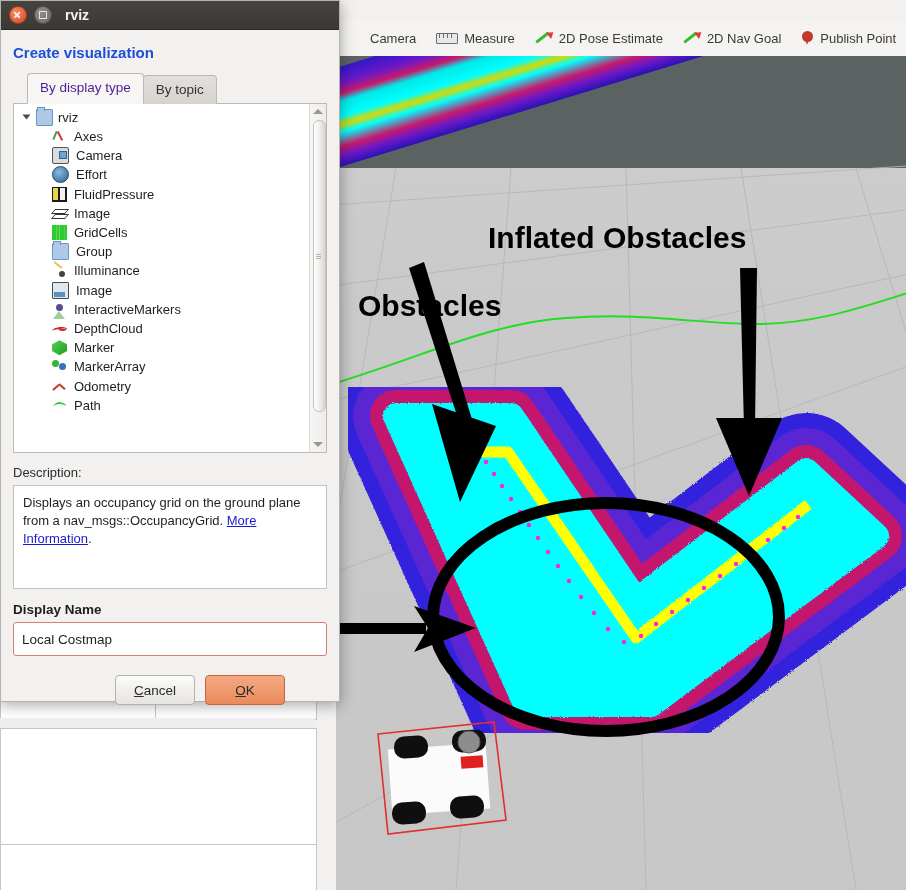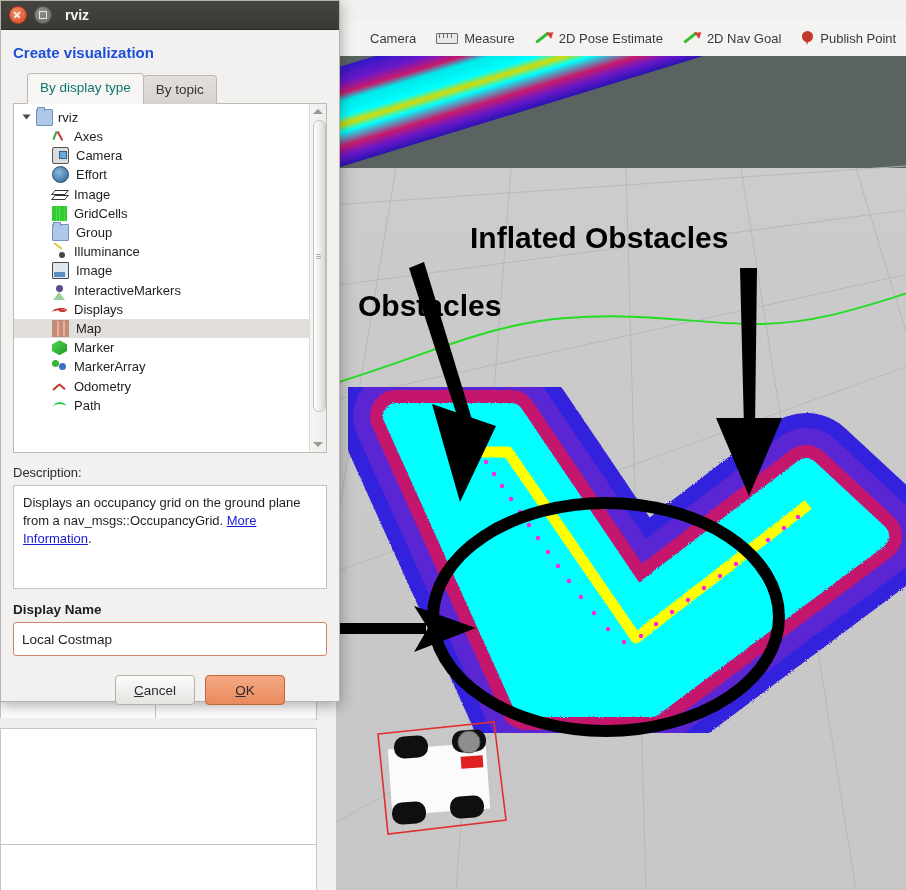--- a/index.html
+++ b/index.html
@@ -79,21 +79,21 @@
   #costmap{position:absolute;left:0;top:330px;width:570px;height:360px;}
 
   
   #robot{position:absolute;left:30px;top:660px;width:150px;height:125px;}
 
   
   .annot-label{
     position:absolute;font-family:"Liberation Sans","DejaVu Sans",sans-serif;
     font-weight:bold;color:#000;letter-spacing:0px;
   }
-  #lbl-inflated{left:134px;top:165px;font-size:30px;}
+  #lbl-inflated{left:152px;top:165px;font-size:30px;}
   #lbl-obstacles{left:22px;top:233px;font-size:30px;}
 
   
   .dock-panel{position:absolute;background:#ffffff;border:1px solid #c8c5c1;}
   #dock-splitter{position:absolute;background:#f0efed;}
 
   
   #dialog{
     position:absolute;left:0;top:0;width:340px;height:702px;
     background:#f2f1f0;border:1px solid #b6b2ad;
@@ -122,21 +122,21 @@
   #create-title{font-size:15px;font-weight:bold;color:#1d4ed8;margin:2px 0 12px 0;}
 
   
   #tabs{display:flex;align-items:flex-end;margin-left:14px;position:relative;z-index:2;}
   .tab{
     padding:6px 12px 7px 12px;font-size:13.5px;color:#333;
     border:1px solid #bdb9b4;border-bottom:none;border-radius:4px 4px 0 0;
     background:linear-gradient(180deg,#e3e0dc,#d6d2cd);
     margin-right:-1px;position:relative;
   }
-  .tab.active{background:#f7f6f5;color:#0f766e;padding-bottom:8px;z-index:3;border-bottom:1px solid #f7f6f5;}
+  .tab.active{background:#f7f6f5;color:#4c1d95;padding-bottom:8px;z-index:3;border-bottom:1px solid #f7f6f5;}
 
   
   #treebox{
     margin-top:-1px;height:348px;background:#ffffff;border:1px solid #bdb9b4;
     position:relative;overflow:hidden;
   }
   #treelist{position:absolute;left:0;top:0;right:16px;top:0;bottom:0;padding:3px 0 0 0;overflow:hidden;}
   .tree-root{display:flex;align-items:center;height:20px;padding-left:10px;gap:5px;font-size:13px;color:#1e1e1e;}
   .caret{width:0;height:0;border-left:5px solid #4a4a4a;border-top:4px solid transparent;border-bottom:4px solid transparent;transform:rotate(90deg);margin-right:2px;}
   .tree-item{display:flex;align-items:center;height:19.2px;padding-left:38px;gap:7px;font-size:13px;color:#1e1e1e;}
@@ -472,20 +472,24 @@
           <span class="titem-ico ico-camera"></span>
           <span>Camera</span>
           </div>
 
 
         <div class="tree-item">
           <span class="titem-ico ico-effort"></span>
           <span>Effort</span>
           </div>
 
+        <div class="tree-item">
+          <span class="titem-ico ico-fluid"></span>
+          <span>FluidPressure</span>
+          </div>
 
         <div class="tree-item">
           <span class="titem-ico ico-grid"></span>
           <span>Image</span>
           </div>
 
         <div class="tree-item">
           <span class="titem-ico ico-gridcells"></span>
           <span>GridCells</span>
           </div>
@@ -505,27 +509,23 @@
           <span>Image</span>
           </div>
 
         <div class="tree-item">
           <span class="titem-ico ico-im"></span>
           <span>InteractiveMarkers</span>
           </div>
 
         <div class="tree-item">
           <span class="titem-ico ico-laser"></span>
-          <span>Displays</span>
-          </div>
-
-        <div class="tree-item selected">
-          <span class="titem-ico ico-map"></span>
-          <span>Map</span>
-          </div>
+          <span>DepthCloud</span>
+          </div>
+
 
         <div class="tree-item">
           <span class="titem-ico ico-marker"></span>
           <span>Marker</span>
           </div>
 
         <div class="tree-item">
           <span class="titem-ico ico-mkarr"></span>
           <span>MarkerArray</span>
           </div>

